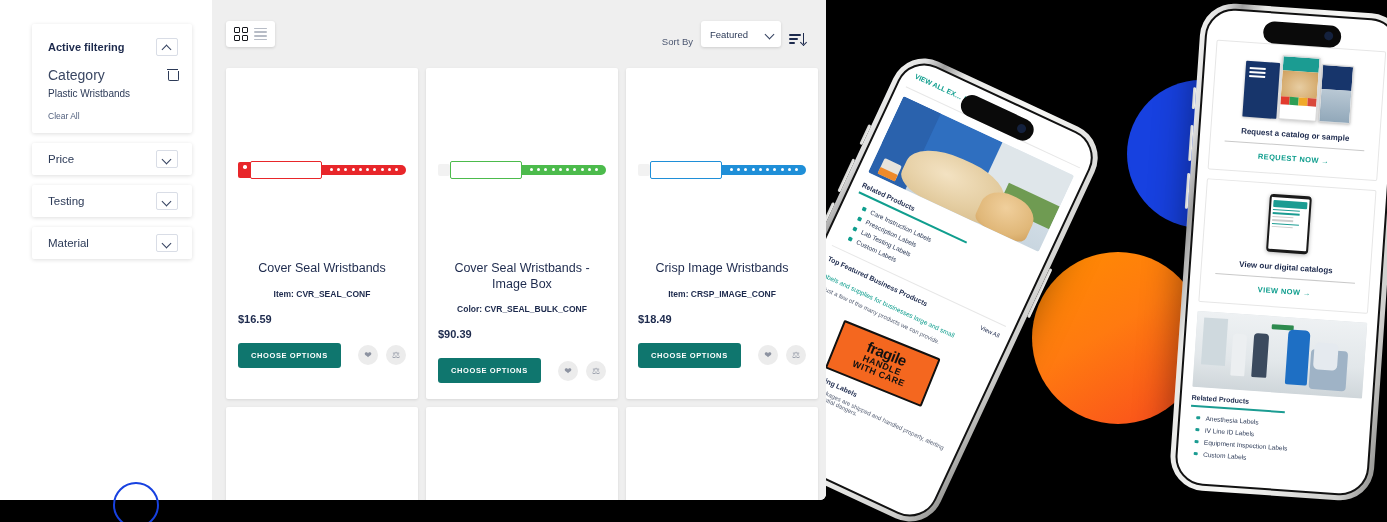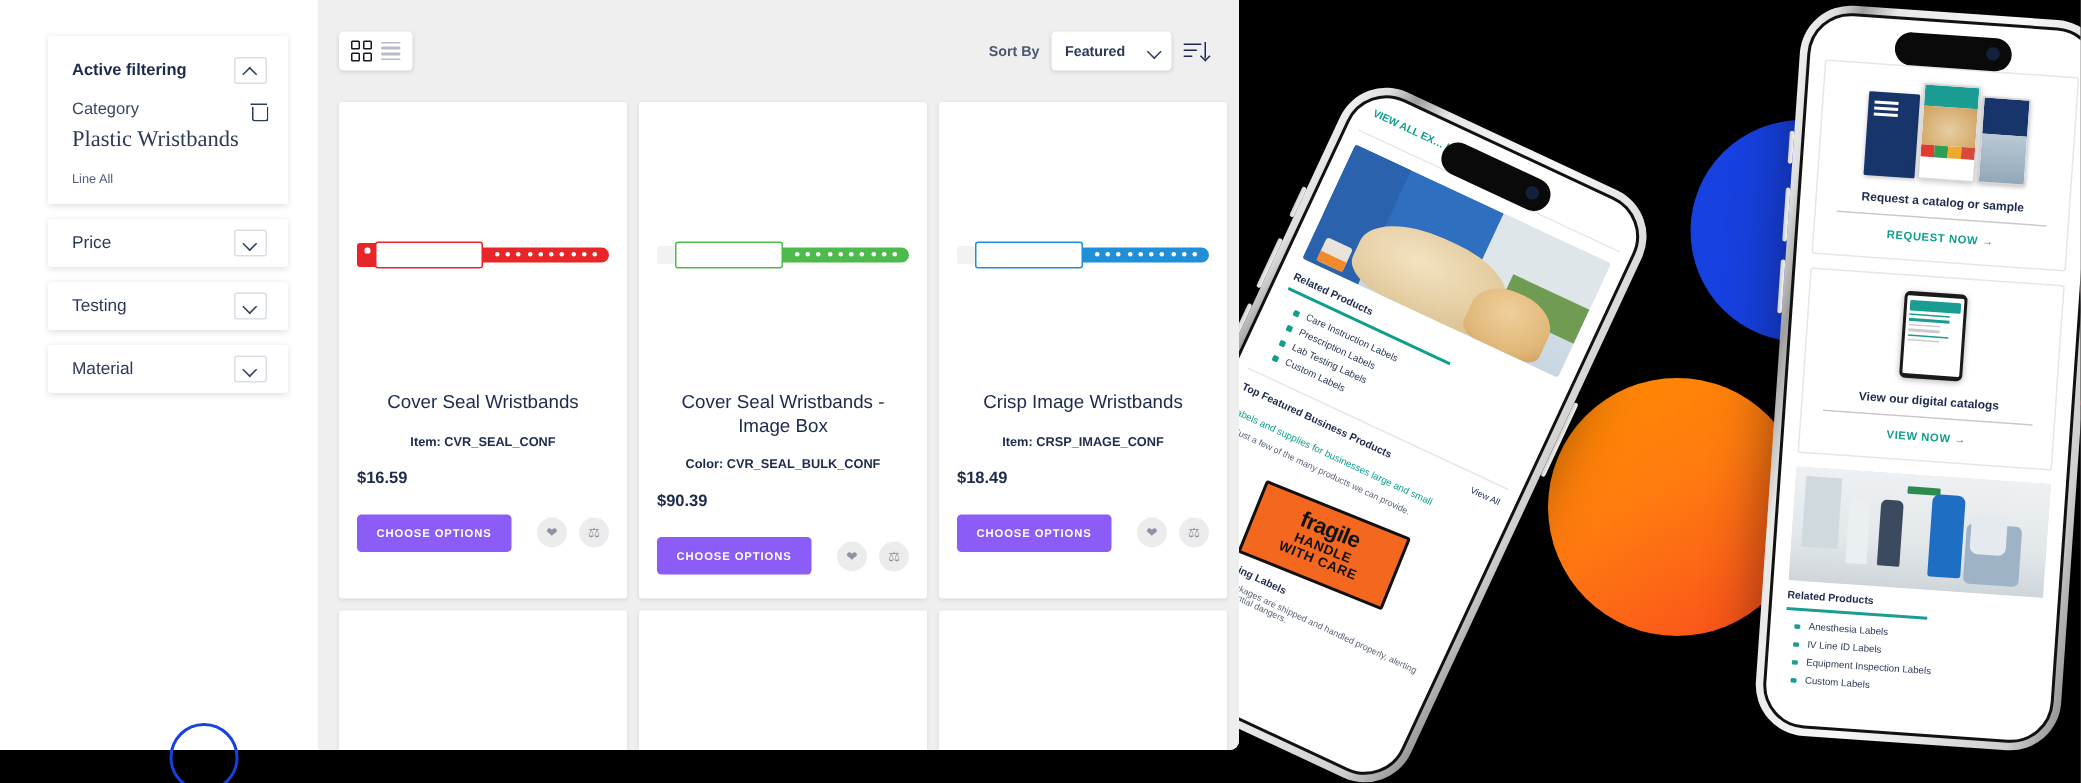--- a/index.html
+++ b/index.html
@@ -53,22 +53,22 @@
     content: ""; position: absolute; left: 0; top: 1px;
     width: 6px; height: 6px;
     border-right: 1.4px solid #33405f; border-bottom: 1.4px solid #33405f;
     transform: rotate(45deg);
   }
   .chev.up::before { transform: rotate(-135deg); top: 3px; }
   .active-row {
     display: flex; align-items: flex-start; justify-content: space-between;
     margin-top: 9px;
   }
-  .active-cat-label { font-size: 11px; color: #3a4763; line-height: 1.5; }
-  .active-cat-value { font-size: 15px; color: #2c3a57; line-height: 1.5; font-family: Liberation Serif, serif; }
+  .active-cat-label { font-size: 14px; color: #3a4763; line-height: 1.5; }
+  .active-cat-value { font-size: 10px; color: #2c3a57; line-height: 1.5; }
   .trash { width: 11px; height: 12px; position: relative; flex: 0 0 auto; margin-top: 3px; }
   .trash::before {
     content: ""; position: absolute; left: 1px; top: 2.5px; width: 9px; height: 9px;
     border: 1.2px solid #2c3a57; border-top: none; border-radius: 0 0 2px 2px;
   }
   .trash::after {
     content: ""; position: absolute; left: 0; top: 1px; width: 11px; height: 1.3px;
     background: #2c3a57; box-shadow: 0 -2px 0 -0.3px transparent;
   }
   .clear-all { font-size: 8.5px; color: #52607e; margin-top: 10px; text-decoration: none; display: block; }
@@ -94,21 +94,21 @@
   }
   .ico-grid { display: grid; grid-template-columns: 6px 6px; grid-gap: 2px; }
   .ico-grid i { display: block; width: 6px; height: 6px; border: 1.3px solid #16181d; border-radius: 1px; }
   .ico-list { display: flex; flex-direction: column; gap: 2px; width: 13px; }
   .ico-list i { display: block; height: 1.6px; background: #b7bcc6; border-radius: 1px; }
   .ico-list i:nth-child(1) { width: 13px; }
   .ico-list i:nth-child(2) { width: 13px; }
   .ico-list i:nth-child(3) { width: 13px; }
   .ico-list i:nth-child(4) { width: 13px; }
 
-  .sort-wrap { display: flex; align-items: center; gap: 8px; font-weight: bold; }
+  .sort-wrap { display: flex; align-items: flex-end; gap: 8px; }
   .sort-label { font-size: 9.5px; color: #4b5670; }
   .sort-select {
     width: 80px; height: 26px; background: #fff; border-radius: 3px;
     box-shadow: 0 1px 3px rgba(0,0,0,.14);
     display: flex; align-items: center; justify-content: space-between;
     padding: 0 7px 0 9px;
   }
   .sort-select span { font-size: 9.5px; color: #2c3a57; }
   .sort-icon { width: 15px; height: 15px; position: relative; }
   .sort-icon i {
@@ -141,21 +141,21 @@
     font-size: 12.5px; color: #1d2a4d; text-align: center; line-height: 1.25;
     margin-top: 4px; font-weight: normal;
   }
   .card-sku { font-size: 8.5px; color: #1d2a4d; text-align: center; margin-top: 12px; font-weight: bold; }
   .card-price { font-size: 11px; color: #1d2a4d; align-self: flex-start; margin-top: 14px; font-weight: bold; text-align: center; }
   .card-actions {
     display: flex; align-items: center; justify-content: space-between;
     width: 100%; margin-top: 18px;
   }
   .btn-choose {
-    background: #8b5cf6; color: #fff; border: none; border-radius: 3px;
+    background: #0f766e; color: #fff; border: none; border-radius: 3px;
     font-size: 7.5px; font-weight: bold; letter-spacing: 0.6px;
     padding: 8px 13px; font-family: inherit;
   }
   .icon-btns { display: flex; gap: 8px; }
   .circ-btn {
     width: 20px; height: 20px; border-radius: 50%; background: #ececec;
     display: flex; align-items: center; justify-content: center;
     color: #8d93a1; font-size: 9px;
   }
 
@@ -507,21 +507,21 @@
             <span class="chev up"></span>
           </span>
         </div>
         <div class="active-row">
           <div>
             <div class="active-cat-label">Category</div>
             <div class="active-cat-value">Plastic Wristbands</div>
           </div>
           <span class="trash"></span>
         </div>
-        <a class="clear-all" href="#">Line All</a>
+        <a class="clear-all" href="#">Clear All</a>
       </div>
 
       <div class="filter-card collapsed">
         <div class="filter-head">
           <span class="filter-title">Price</span>
           <span class="chev-btn">
             <span class="chev"></span>
           </span>
         </div>
       </div>

